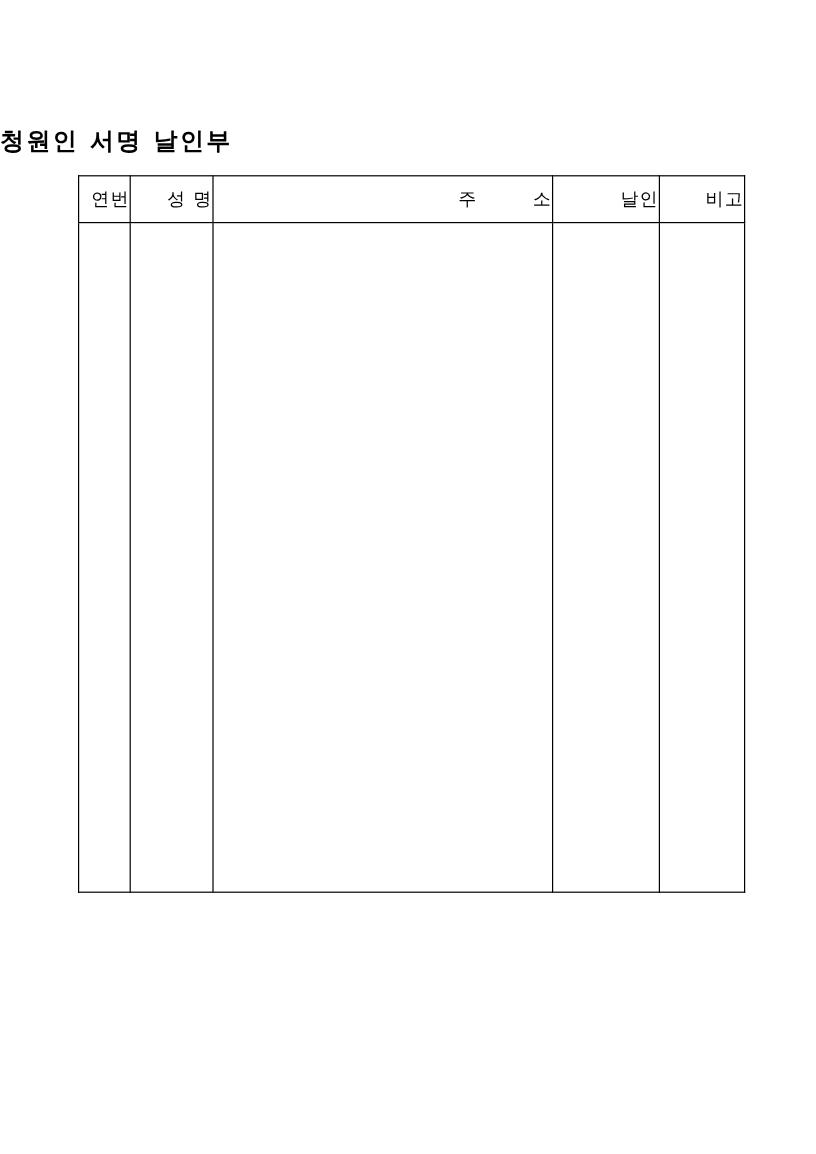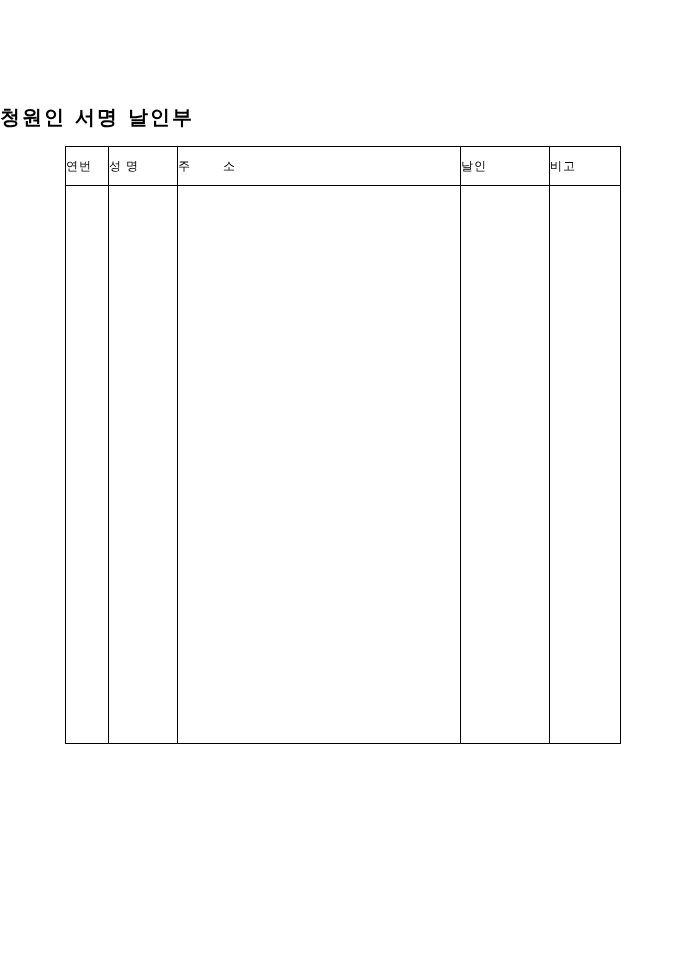--- a/index.html
+++ b/index.html
@@ -46,26 +46,25 @@
   }
   .sign-table td,
   .sign-table th {
     border: 1px solid #000000;
     padding: 0;
     margin: 0;
     font-weight: normal;
   }
   .sign-table thead th {
     height: 38px;
-    font-size: 12px;
-    text-align: left;
+    font-size: 15px;
+    text-align: right;
     vertical-align: middle;
     letter-spacing: 1px;
     white-space: pre;
-    font-family: Liberation Serif, serif;
   }
   .sign-table tbody td {
     height: 557px;
     vertical-align: top;
   }
   .col-no    { width: 42px; }
   .col-name  { width: 68px; }
   .col-addr  { width: 282px; }
   .col-seal  { width: 88px; }
   .col-note  { width: 70px; }

